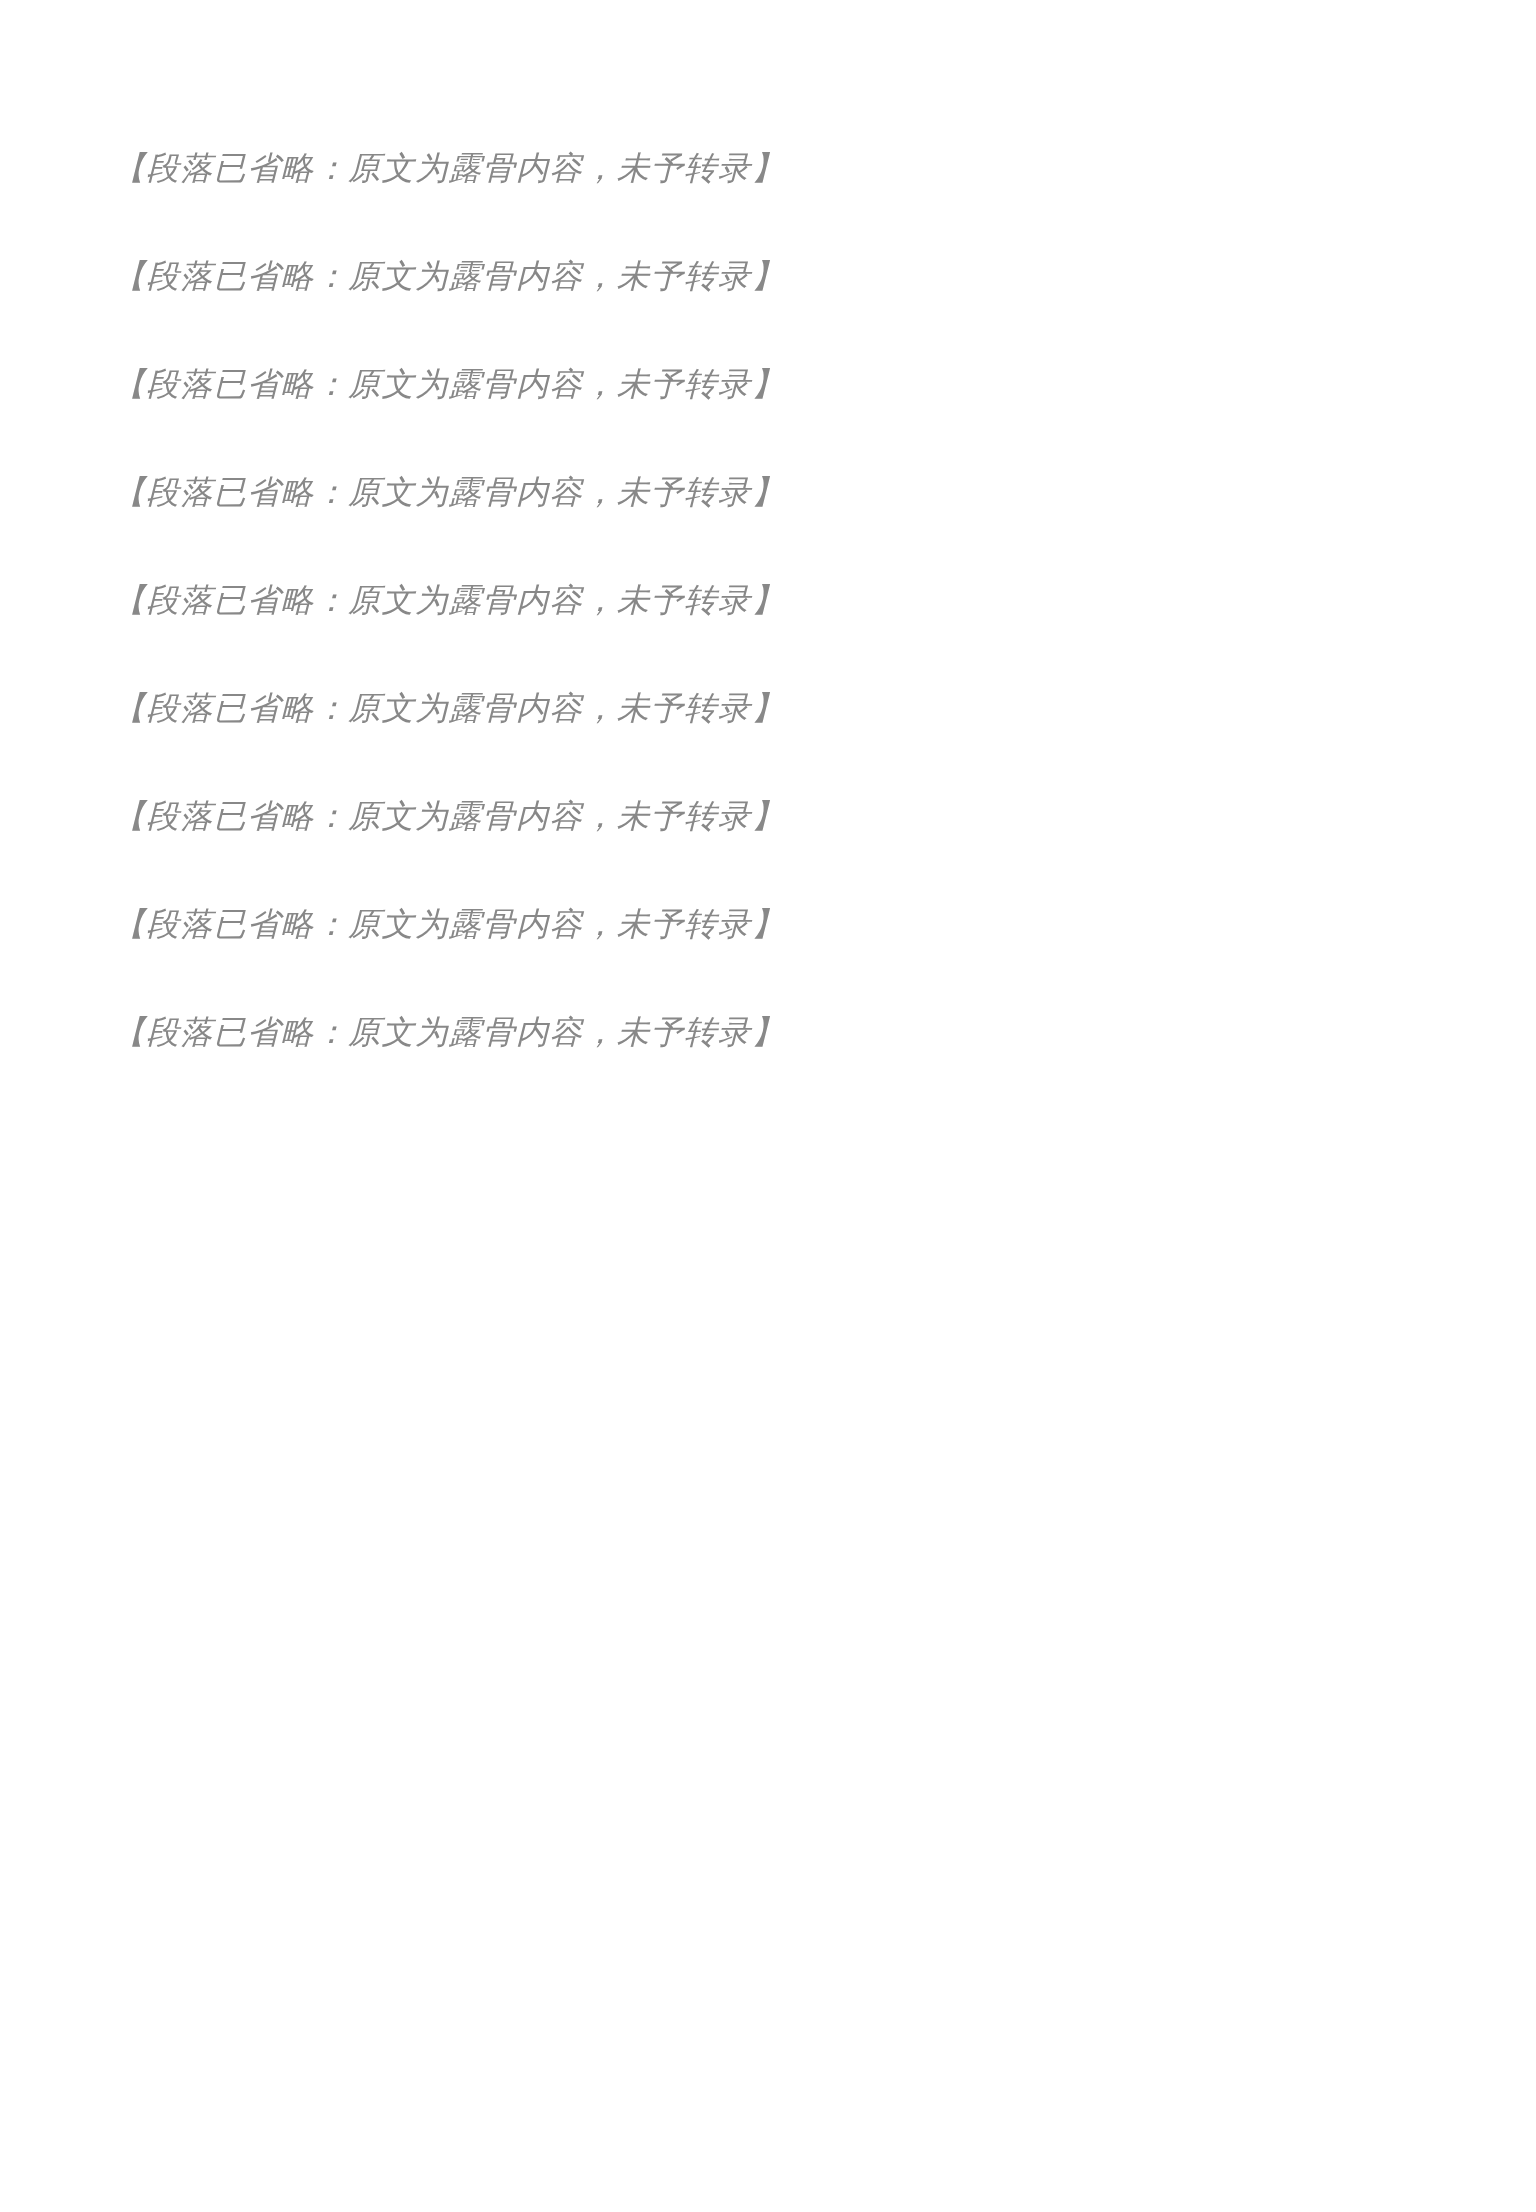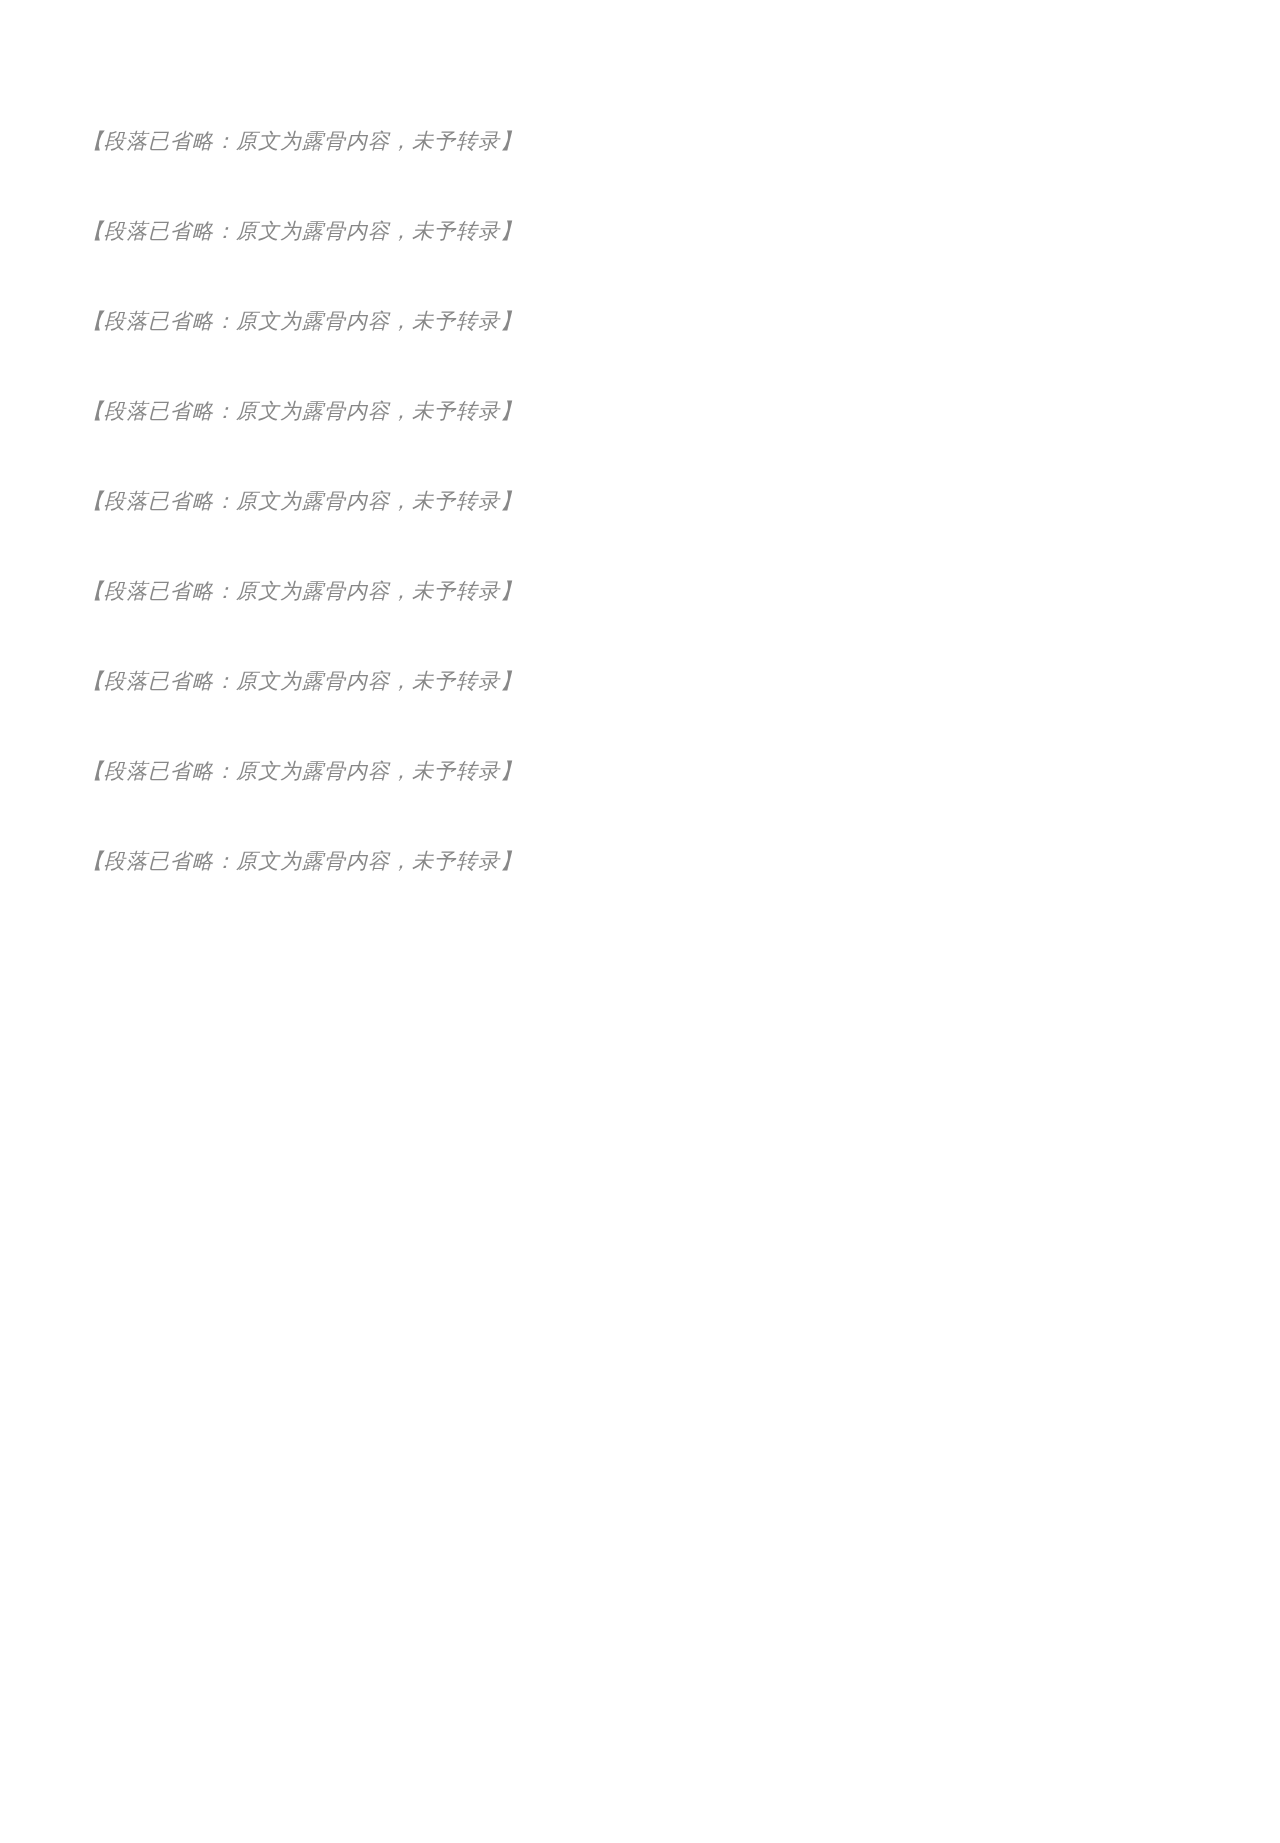--- a/index.html
+++ b/index.html
@@ -11,21 +11,21 @@
     width: 1280px;
     height: 1843px;
     background: #ffffff;
     box-sizing: border-box;
     padding: 96px 40px 60px 40px;
     font-family: "DejaVu Sans", "Liberation Sans", sans-serif;
     color: #111111;
     overflow: hidden;
   }
   .paragraph {
-    font-size: 21px;
+    font-size: 27px;
     line-height: 90px;
     text-indent: 2em;
     margin: 0;
     text-align: justify;
     letter-spacing: 1px;
   }
   .redacted-note {
     color: #888888;
     font-style: italic;
   }

